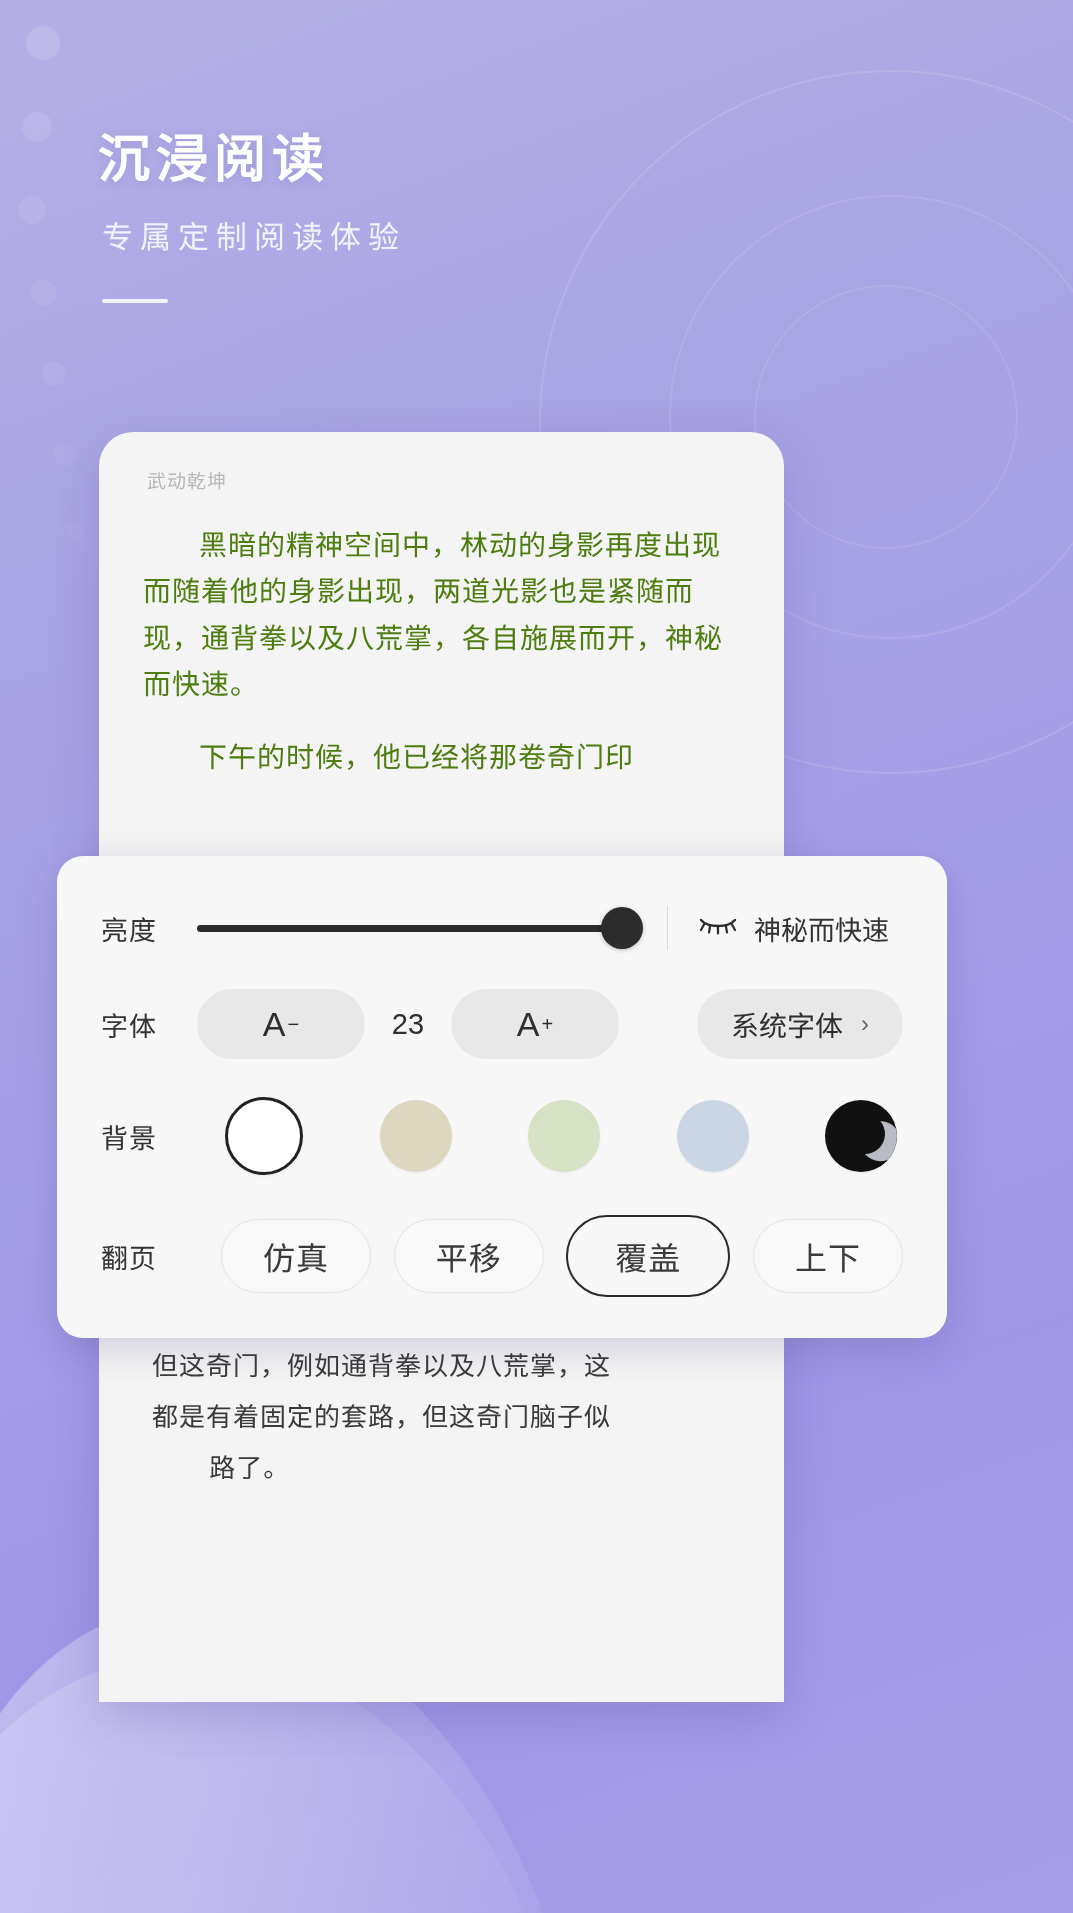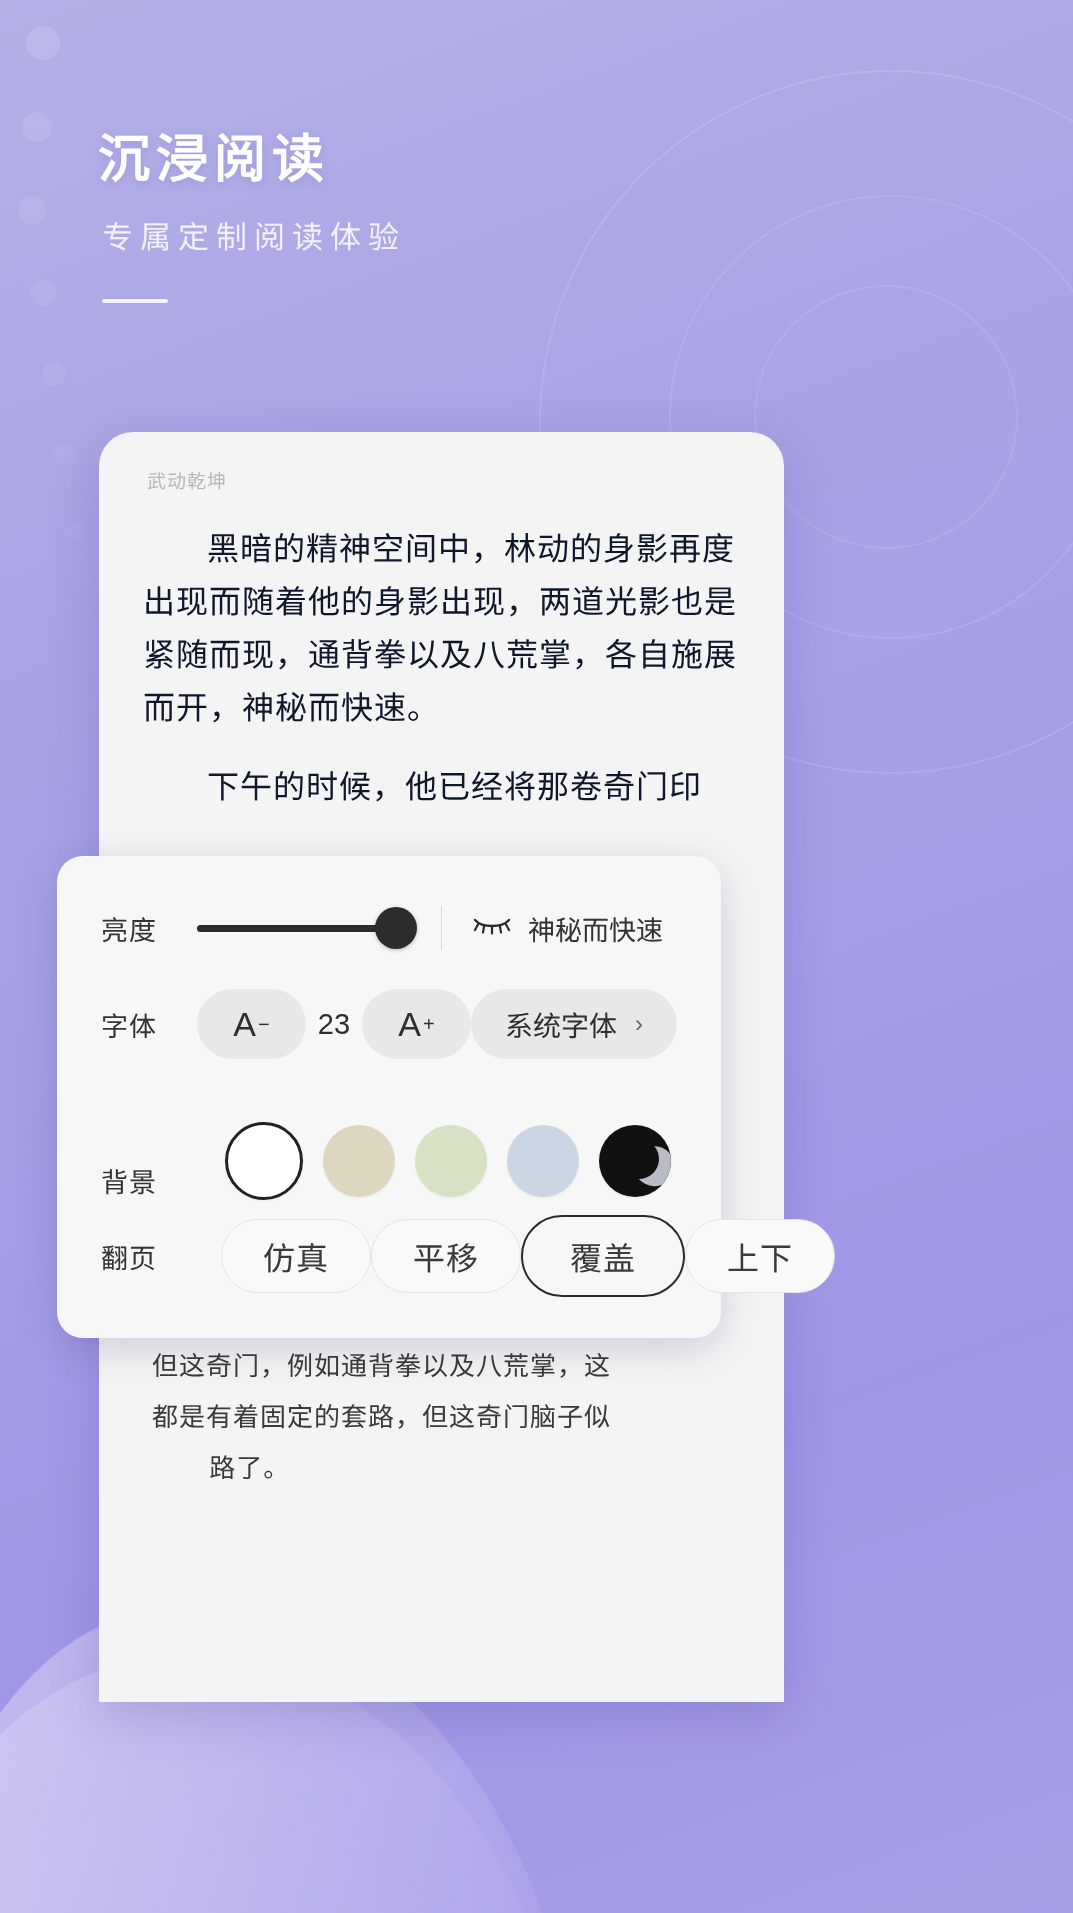--- a/index.html
+++ b/index.html
@@ -130,36 +130,36 @@
     z-index: 3;
   }
   .reader-header {
     padding: 34px 0 0 48px;
     font-size: 19px;
     color: #b8b8b8;
     letter-spacing: 1px;
   }
   .reader-body {
     padding: 30px 44px 0 44px;
-    color: #0f172a;
-    font-size: 32px;
+    color: #4d7c0f;
+    font-size: 28px;
     line-height: 1.66;
     letter-spacing: 1px;
   }
   .reader-body p {
     margin: 0 0 26px 0;
     text-indent: 2em;
   }
 
   
   .sheet {
     position: absolute;
     left: 57px;
     top: 856px;
-    width: 664px;
+    width: 890px;
     background: #f7f7f7;
     border-radius: 26px;
     box-shadow: 0 10px 40px rgba(60,50,120,0.20);
     z-index: 9;
     padding: 24px 0 26px 0;
   }
   .row {
     display: flex;
     align-items: center;
     padding: 0 44px;
@@ -412,21 +412,21 @@
       <div class="pill pill-az">
         <span>A</span>
           <sup>+</sup>
       </div>
       <div class="pill pill-font">
         <span>系统字体</span>
         <span class="chev">›</span>
       </div>
     </div>
 
-    <div class="row" style="min-height:128px;align-items:flex-end;">
+    <div class="row" style="min-height:128px;">
       <div class="row-label">背景</div>
       <div class="swatches">
         <div class="swatch selected" style="background:#ffffff;"></div>
         <div class="swatch" style="background:#ded7c0;"></div>
         <div class="swatch" style="background:#d7e2c4;"></div>
         <div class="swatch" style="background:#cbd6e4;"></div>
         <div class="swatch swatch-dark">
           <div class="moon"></div>
         </div>
       </div>

